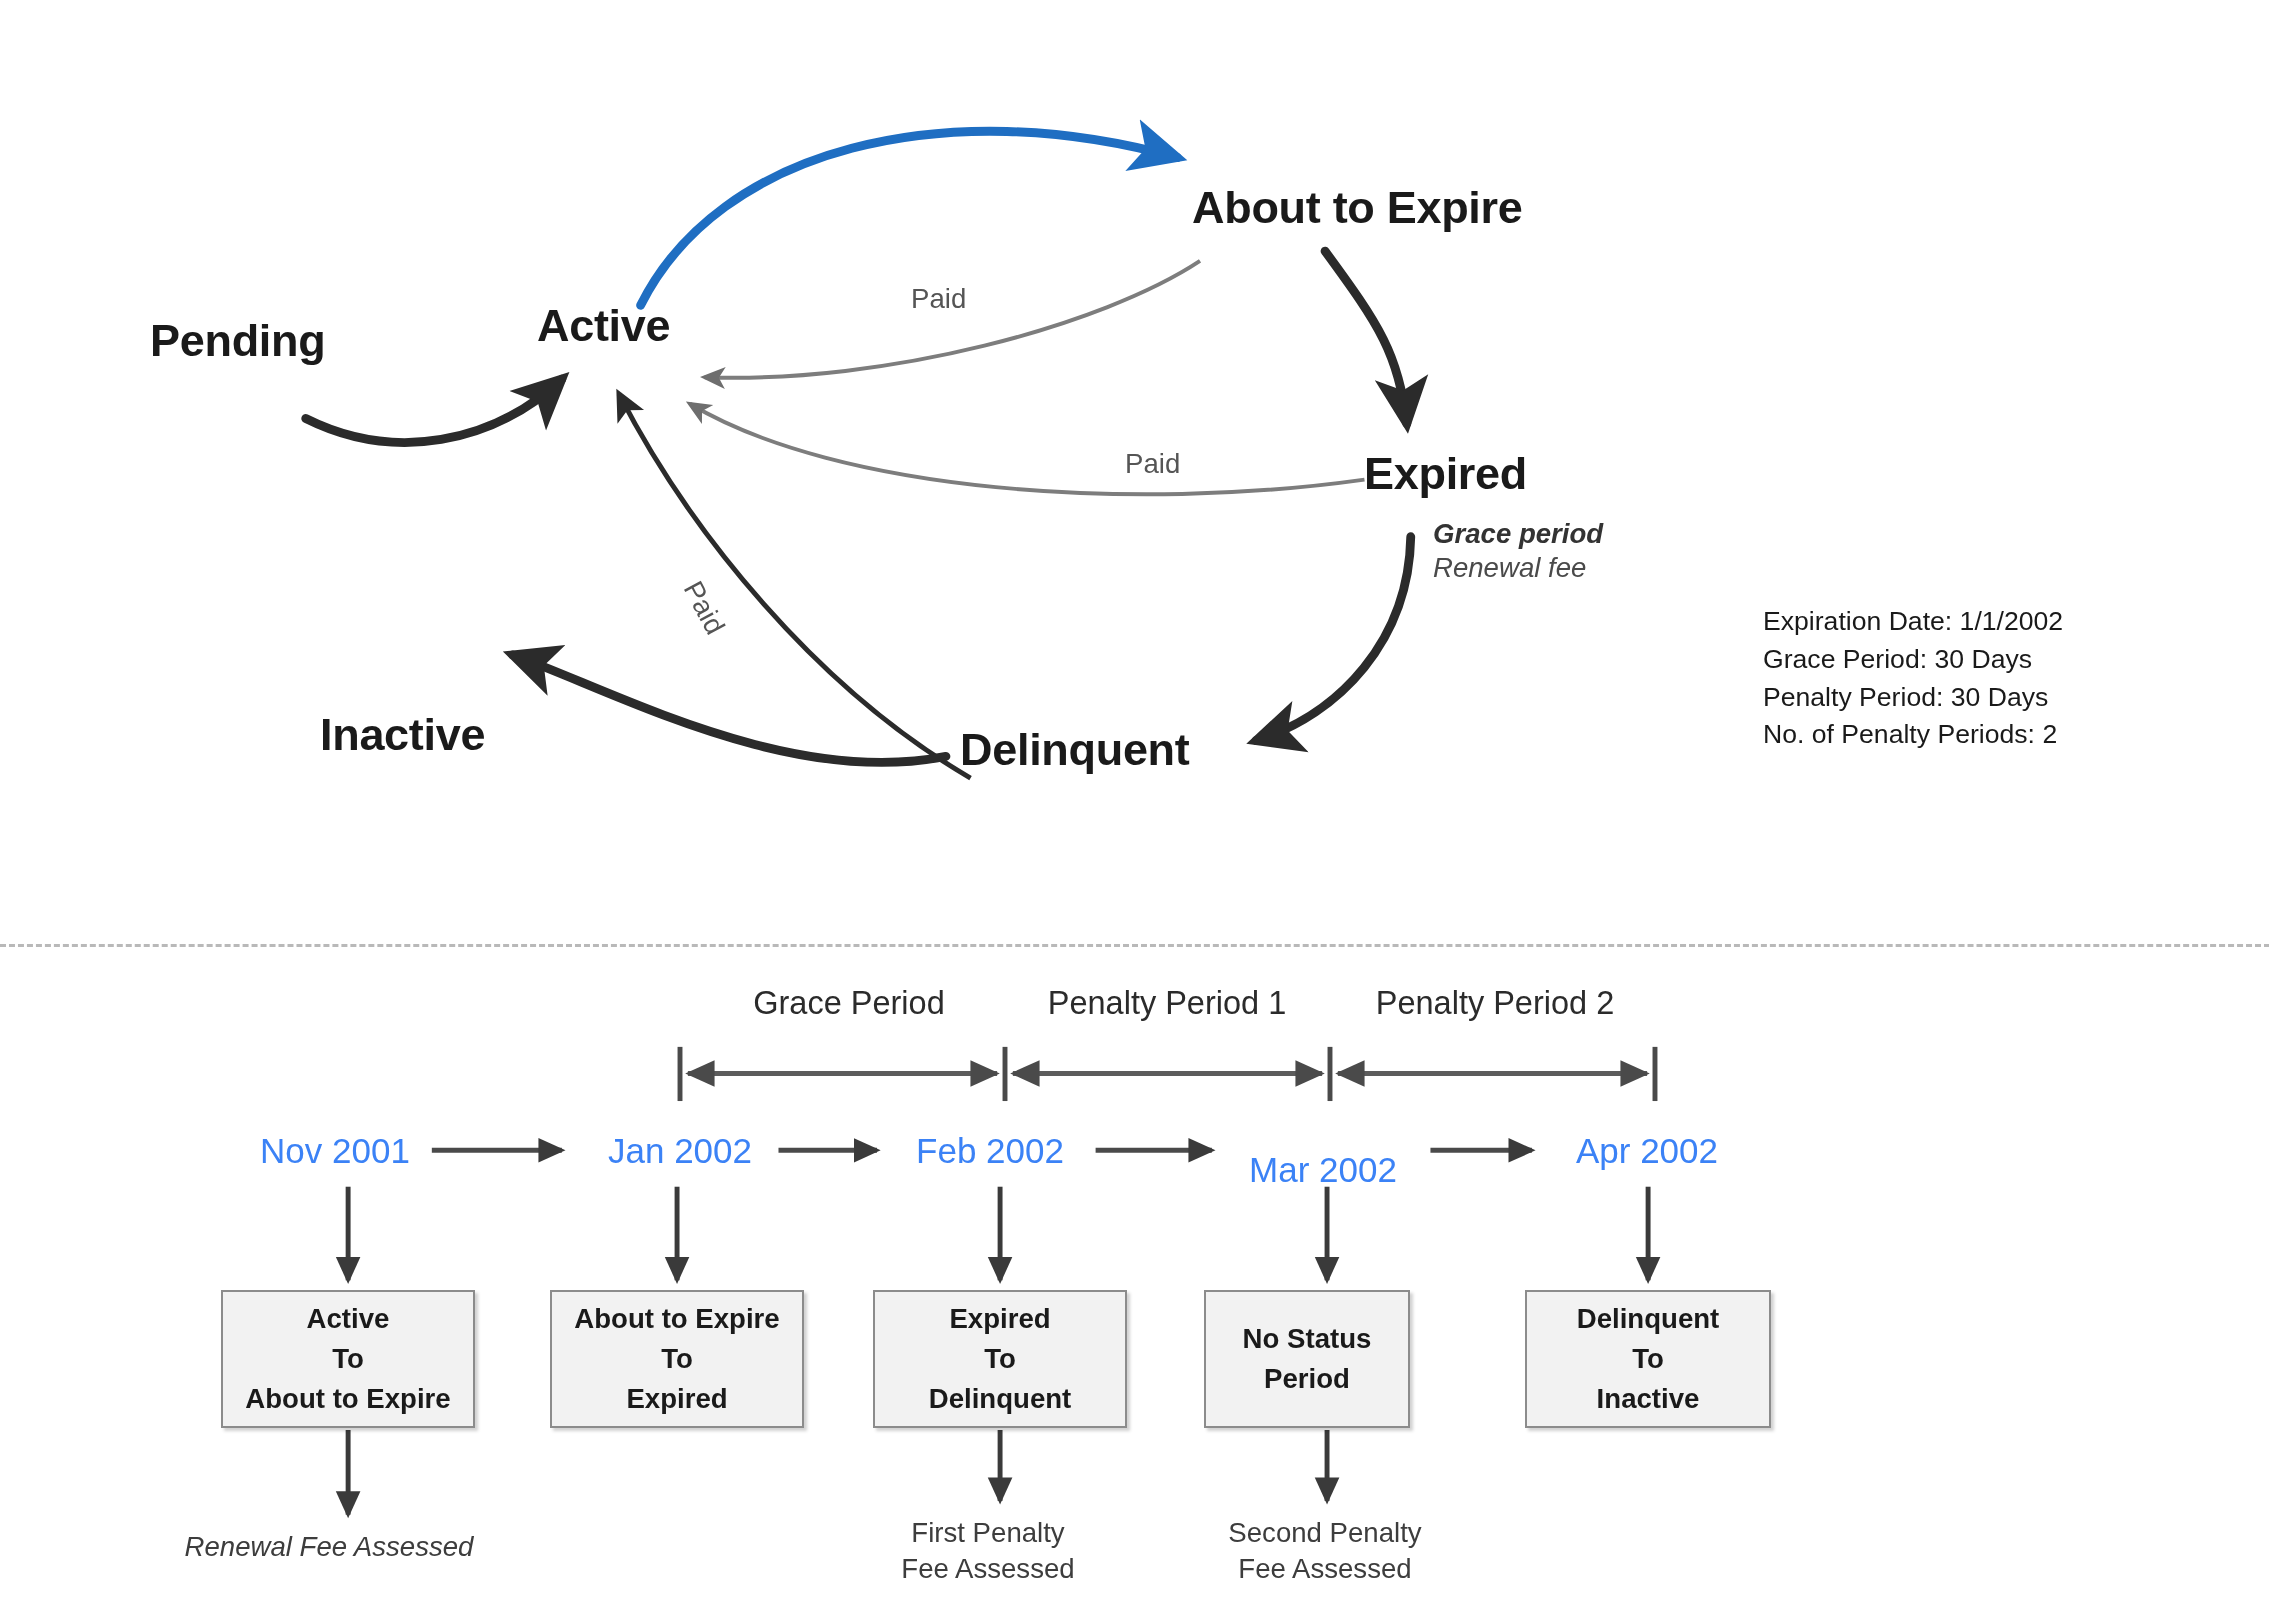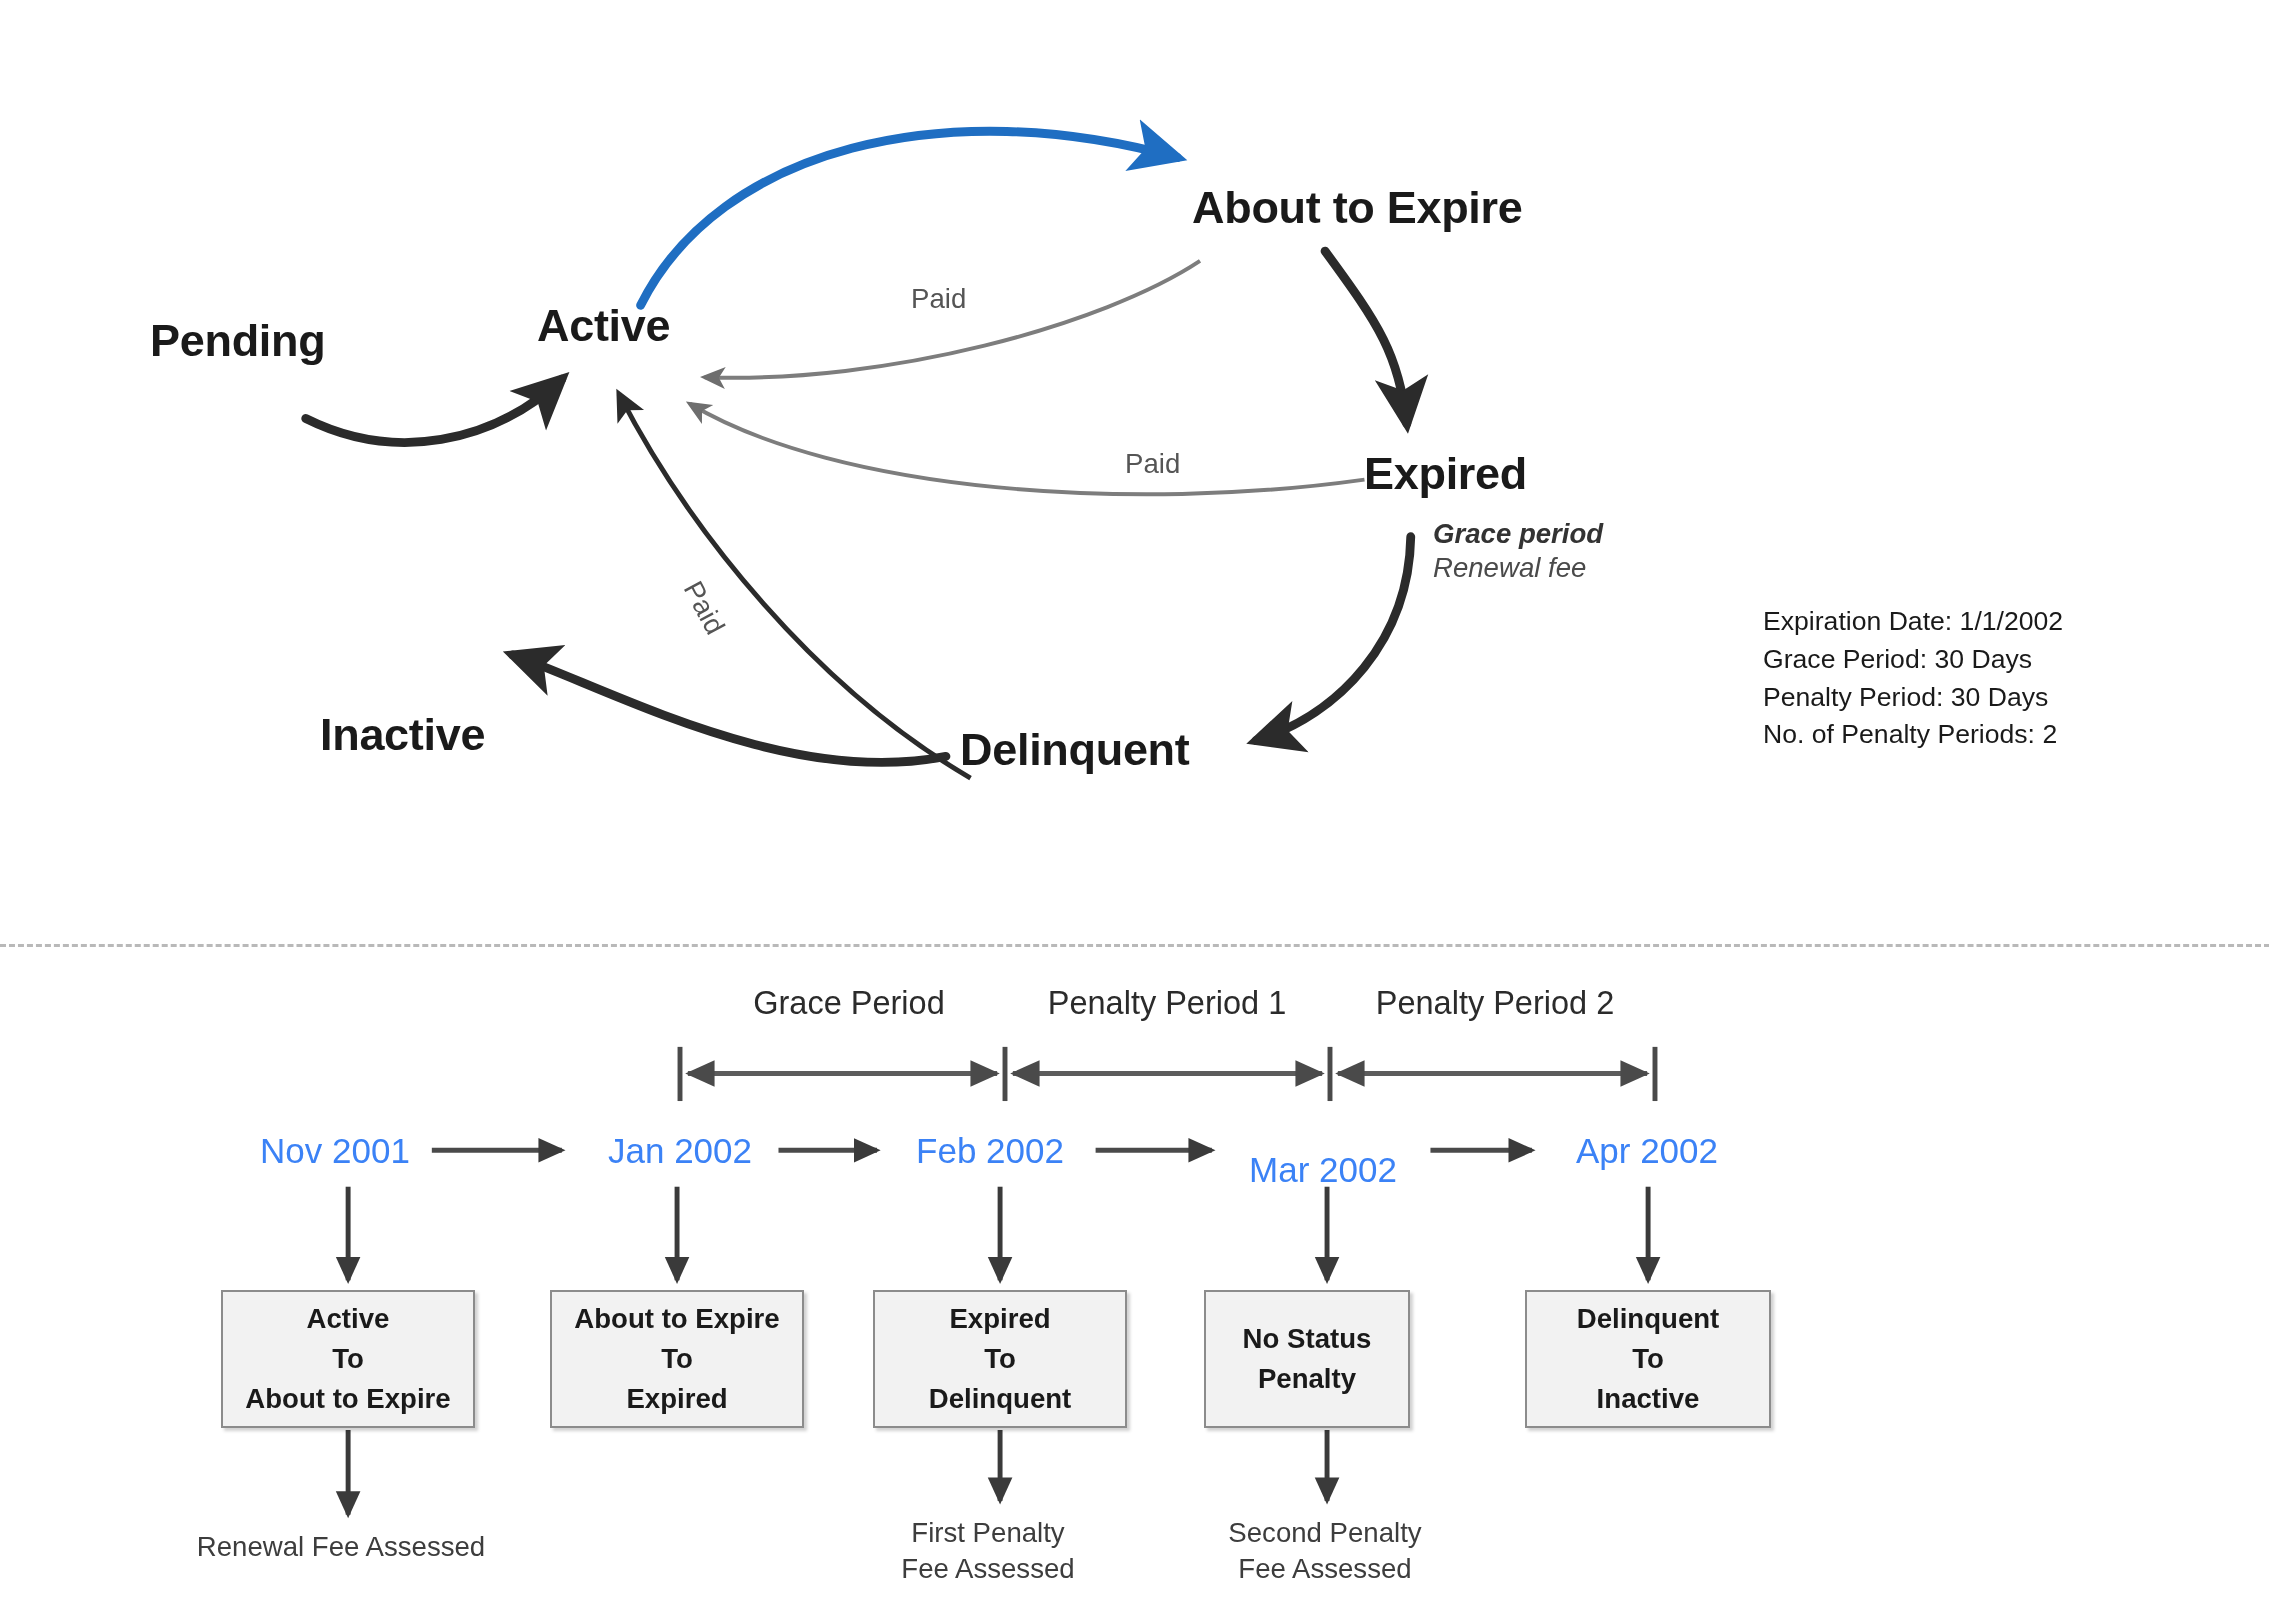--- a/index.html
+++ b/index.html
@@ -155,21 +155,21 @@
   
   .fee-note {
     position: absolute;
     font-size: 27.6px;
     color: #3d3d3d;
     line-height: 1.3;
     text-align: center;
     white-space: nowrap;
     transform: translateX(-50%);
   }
-  .fn-0 { left: 341px;  top: 1529px; }
+  .fn-0 { left: 329px;  top: 1529px; font-style: italic; }
   .fn-2 { left: 988px; top: 1515px; }
   .fn-3 { left: 1325px; top: 1515px; }
 </style>
 </head>
 <body>
 
 <div id="page">
 
   <svg class="svg-layer" viewBox="0 0 2304 1648">
     <defs>
@@ -291,21 +291,21 @@
     <span>To</span>
     <span>Expired</span>
   </div>
   <div class="status-box sb-2">
     <span>Expired</span>
     <span>To</span>
     <span>Delinquent</span>
   </div>
   <div class="status-box sb-3">
     <span>No Status</span>
-    <span>Penalty</span>
+    <span>Period</span>
   </div>
   <div class="status-box sb-4">
     <span>Delinquent</span>
     <span>To</span>
     <span>Inactive</span>
   </div>
 
   <div class="fee-note fn-0">
     <span>Renewal Fee Assessed</span>
   </div>

